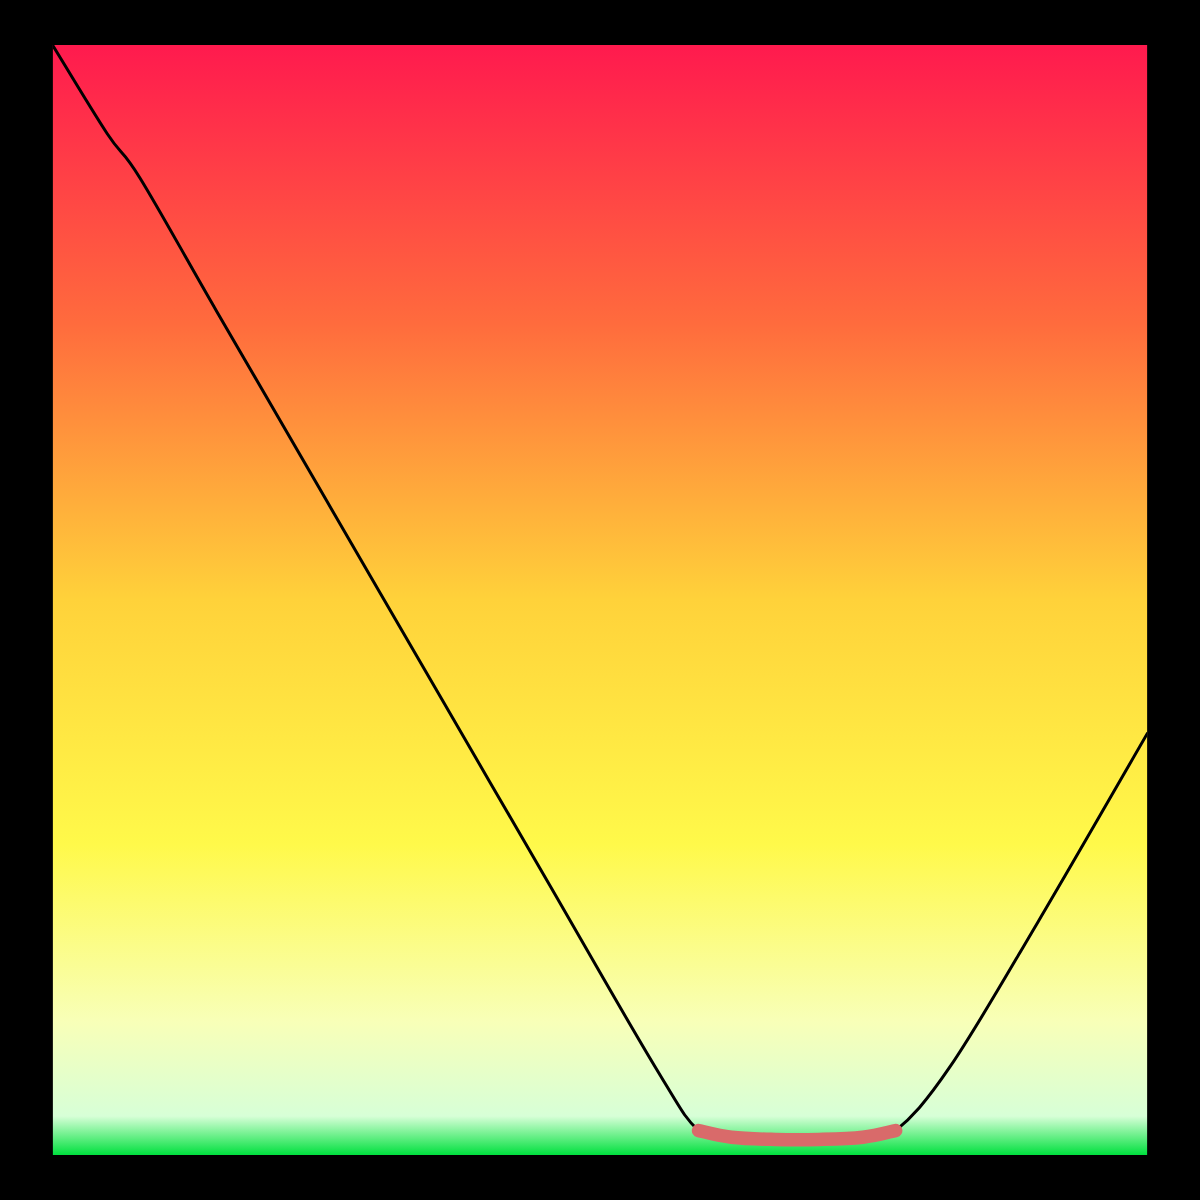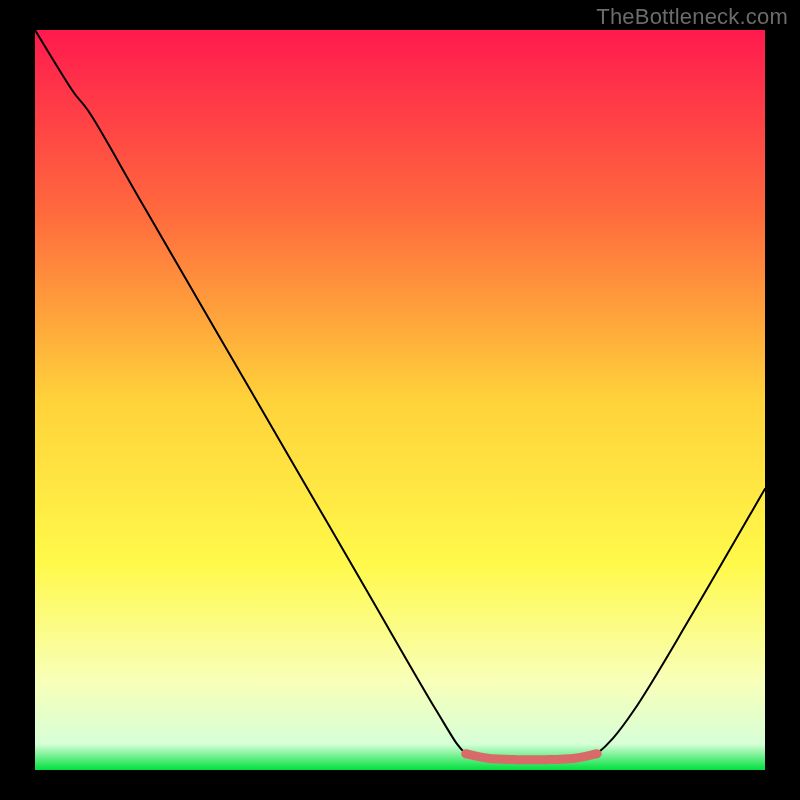--- a/index.html
+++ b/index.html
@@ -27,21 +27,20 @@
     width: 730px;
     height: 740px;
     overflow: hidden;
   }
   .plot svg { display: block; width: 100%; height: 100%; }
 </style>
 </head>
 <body>
 
 <div class="frame">
-  <div class="watermark">TheBottleneck.com</div>
   <div class="plot">
     <svg id="plot-svg" viewBox="0 0 730 740" preserveAspectRatio="none">
       <defs>
         <linearGradient id="bg-grad" x1="0" y1="0" x2="0" y2="1">
             <stop offset="0%" stop-color="#ff1a4e"></stop>
             <stop offset="25%" stop-color="#ff6b3d"></stop>
             <stop offset="50%" stop-color="#ffd23a"></stop>
             <stop offset="72%" stop-color="#fff94a"></stop>
             <stop offset="88%" stop-color="#f8ffb8"></stop>
             <stop offset="96.5%" stop-color="#d7ffd7"></stop>

